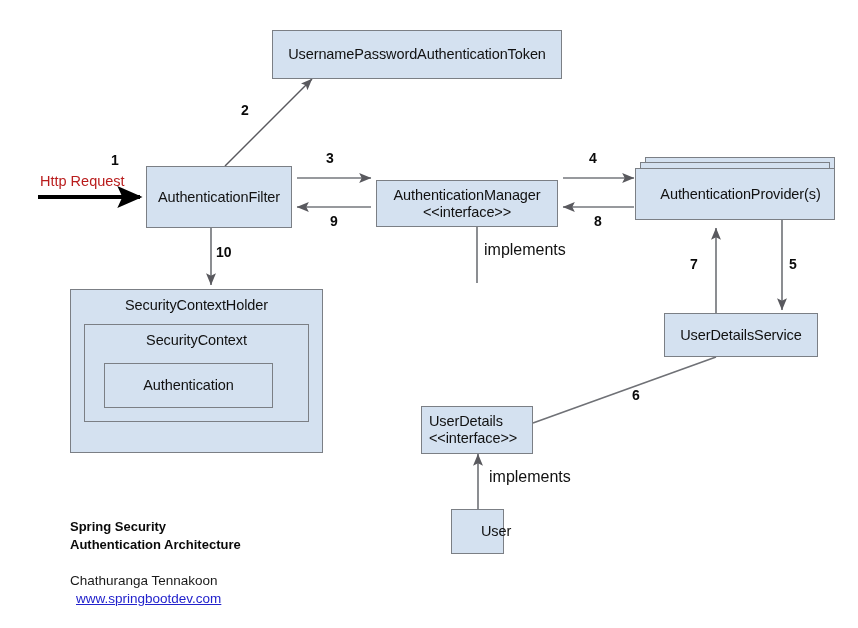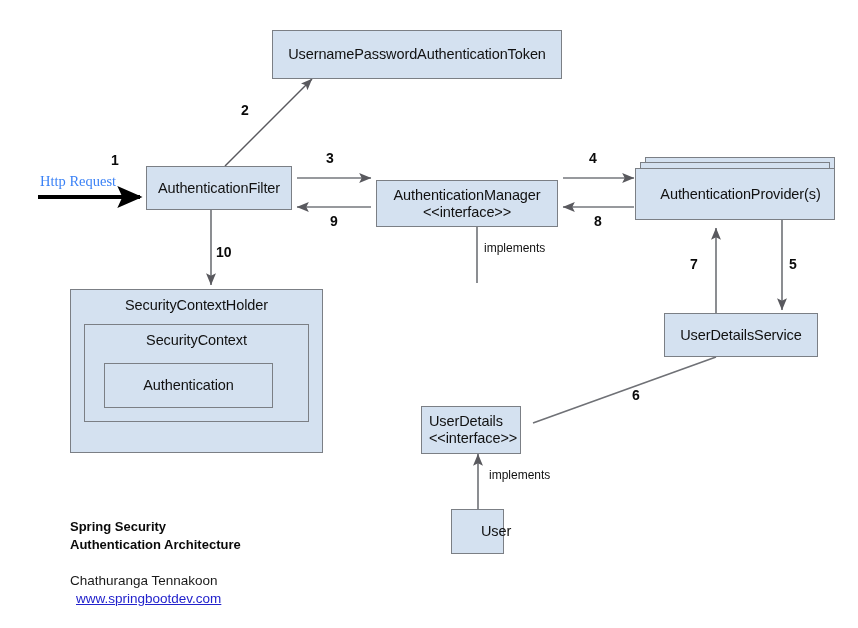--- a/index.html
+++ b/index.html
@@ -54,21 +54,21 @@
   }
   .edge-label {
     position: absolute;
     font-size: 14px;
     font-weight: bold;
     color: #0a0a0a;
     white-space: nowrap;
   }
   .plain-label {
     position: absolute;
-    font-size: 12px;
+    font-size: 16px;
     font-weight: normal;
     color: #111111;
     white-space: nowrap;
   }
   .caption-title {
     position: absolute;
     font-size: 13px;
     font-weight: bold;
     line-height: 1.35;
     color: #0a0a0a;
@@ -92,23 +92,22 @@
     position: absolute;
     left: 0;
     top: 0;
     width: 858px;
     height: 628px;
     pointer-events: none;
   }
   .http-text {
     position: absolute;
     font-size: 14.5px;
-    color: #3b82f6;
-    white-space: nowrap;
-    font-family: Liberation Serif, serif;
+    color: #b91c1c;
+    white-space: nowrap;
   }
 </style>
 </head>
 <body>
 
 <div id="canvas">
 
   <svg class="connectors" viewBox="0 0 858 628">
     <defs>
       <marker id="arrowThin" markerWidth="9" markerHeight="9" refX="7.4" refY="3.1" orient="auto" markerUnits="strokeWidth">
@@ -165,41 +164,41 @@
 
     <g>
       <line x1="478" y1="509" x2="478" y2="454" stroke="#6f7176" stroke-width="1.6" marker-end="url(#arrowThin)"></line>
     </g>
   </svg>
 
   <div class="box" style="left:272px; top:30px; width:290px; height:49px;">
     <span class="box-label">UsernamePasswordAuthenticationToken</span>
   </div>
 
-  <div class="box" style="left:146px; top:166px; width:146px; height:44px;">
+  <div class="box" style="left:146px; top:166px; width:146px; height:62px;">
     <span class="box-label">AuthenticationFilter</span>
   </div>
 
   <div class="box" style="left:376px; top:180px; width:182px; height:47px;">
     <span class="box-label">AuthenticationManager
 &lt;&lt;interface&gt;&gt;</span>
   </div>
 
   <div class="stack-layer" style="left:645px; top:157px; width:190px; height:50px;"></div>
   <div class="stack-layer" style="left:640px; top:162px; width:190px; height:50px;"></div>
   <div class="box" style="left:635px; top:168px; width:200px; height:52px;padding-left:11px;">
     <span class="box-label">AuthenticationProvider(s)</span>
   </div>
 
 
   <div class="box" style="left:664px; top:313px; width:154px; height:44px;">
     <span class="box-label">UserDetailsService</span>
   </div>
 
-  <div class="box leftalign" style="left:421px; top:406px; width:100px; height:48px;">
+  <div class="box leftalign" style="left:421px; top:406px; width:112px; height:48px;">
     <span class="box-label">UserDetails
 &lt;&lt;interface&gt;&gt;</span>
   </div>
 
   <div class="box" style="left:451px; top:509px; width:53px; height:45px;padding-left:37px;">
     <span class="box-label">User</span>
   </div>
 
   <div class="box topalign" style="left:70px; top:289px; width:253px; height:164px;">
     <span class="box-label">SecurityContextHolder</span>

